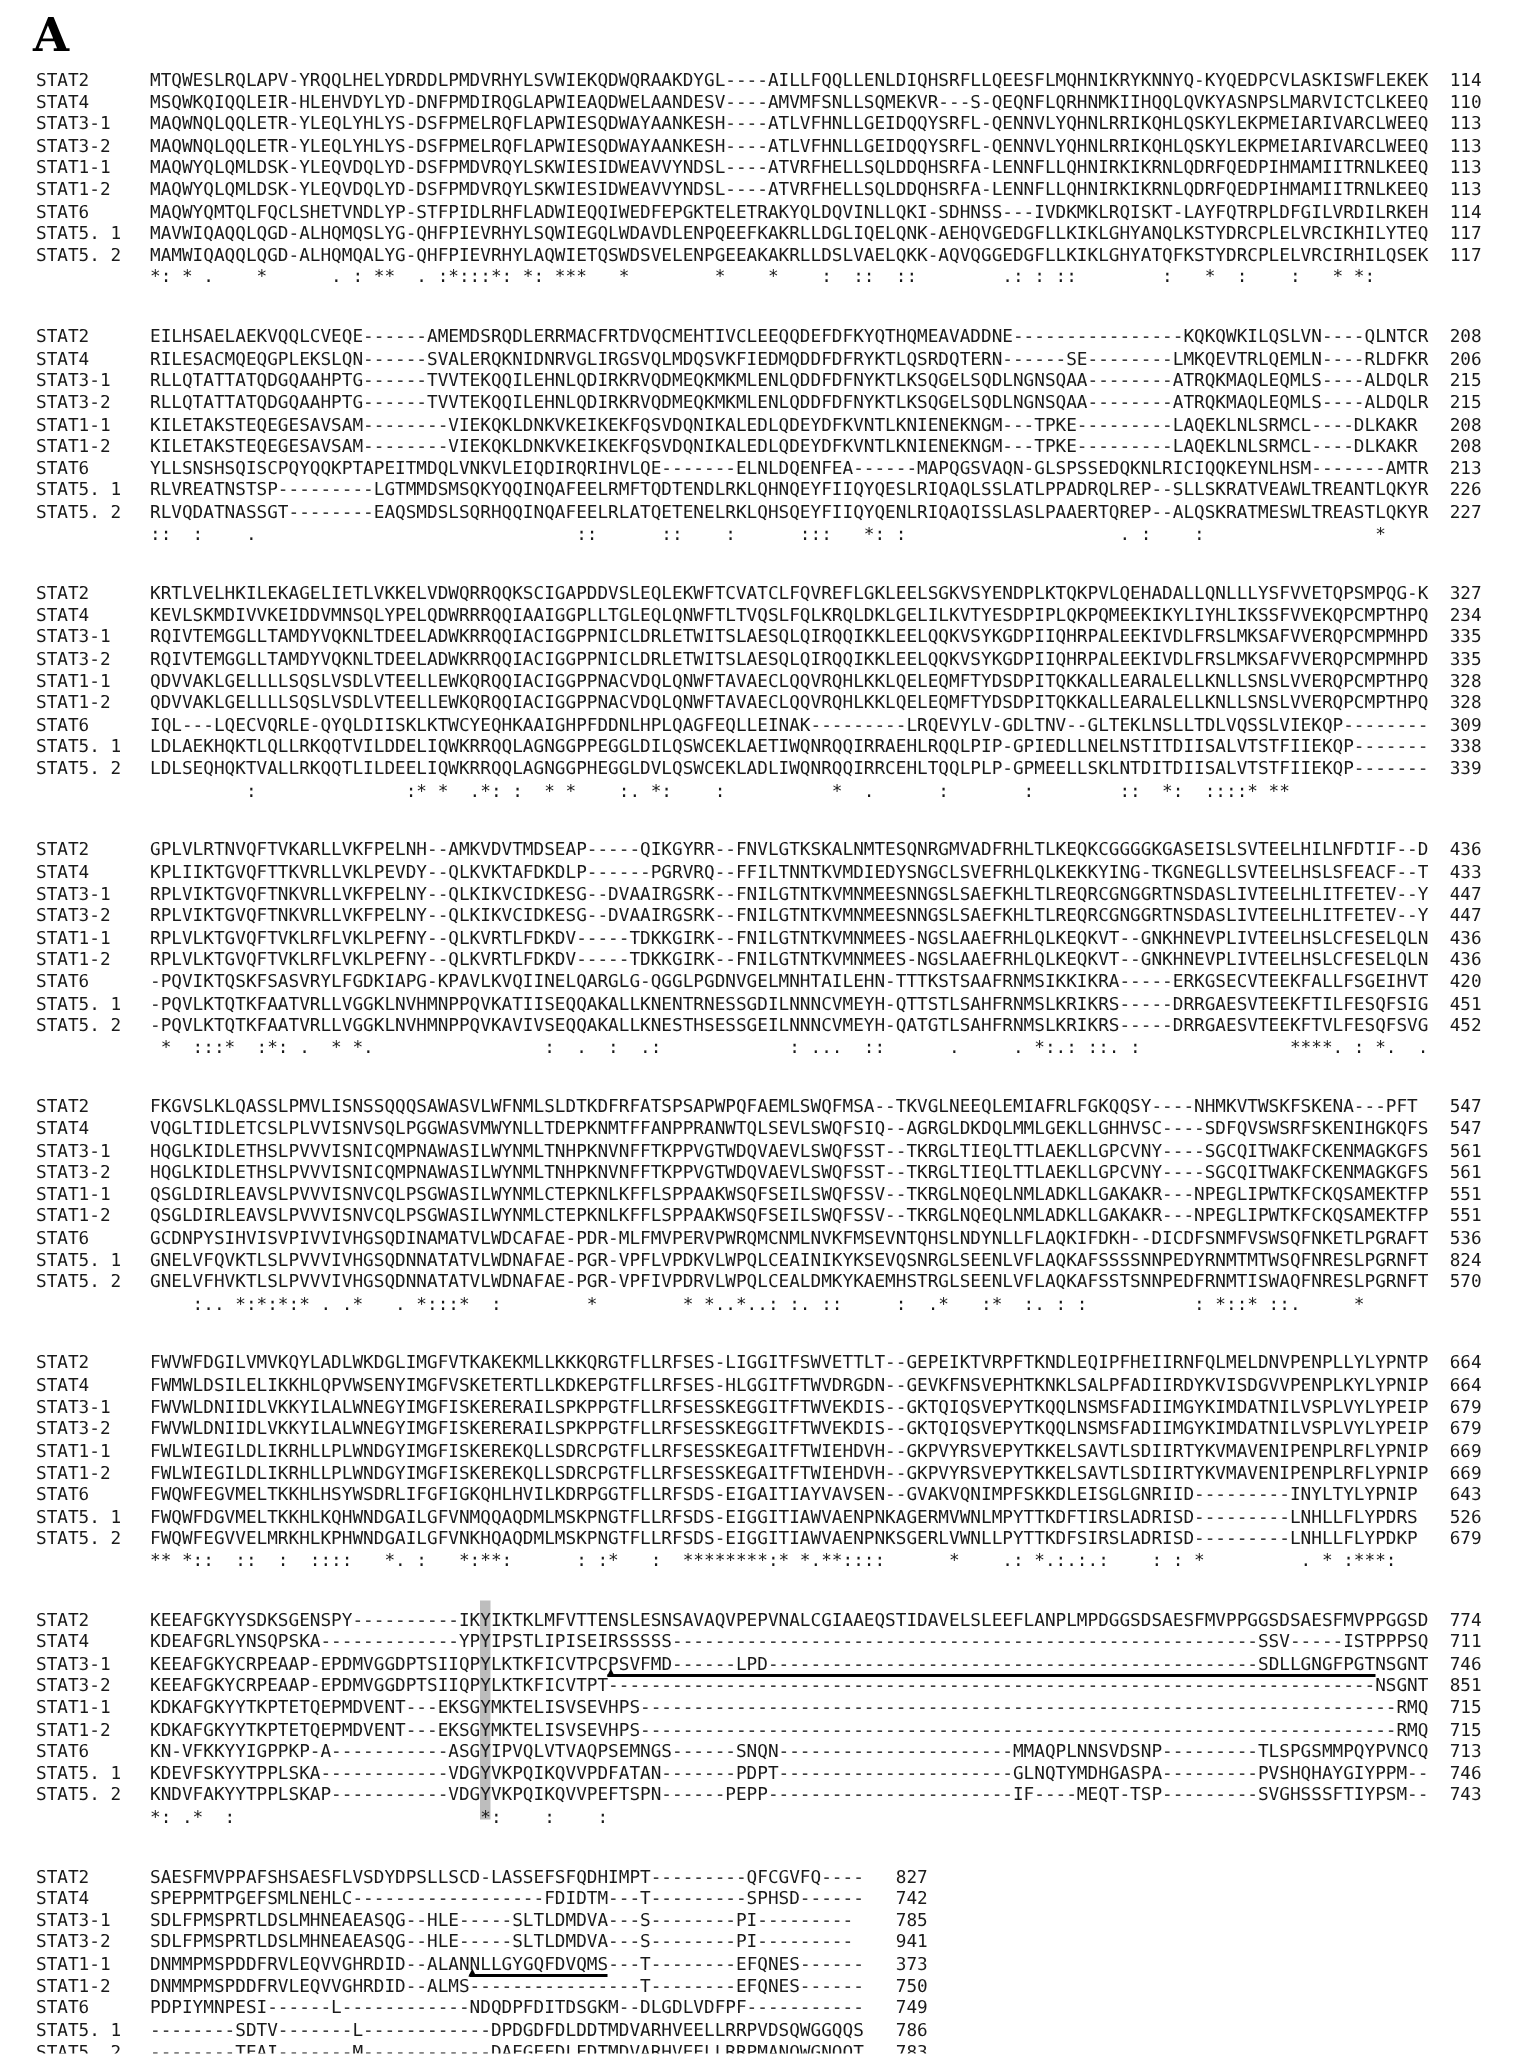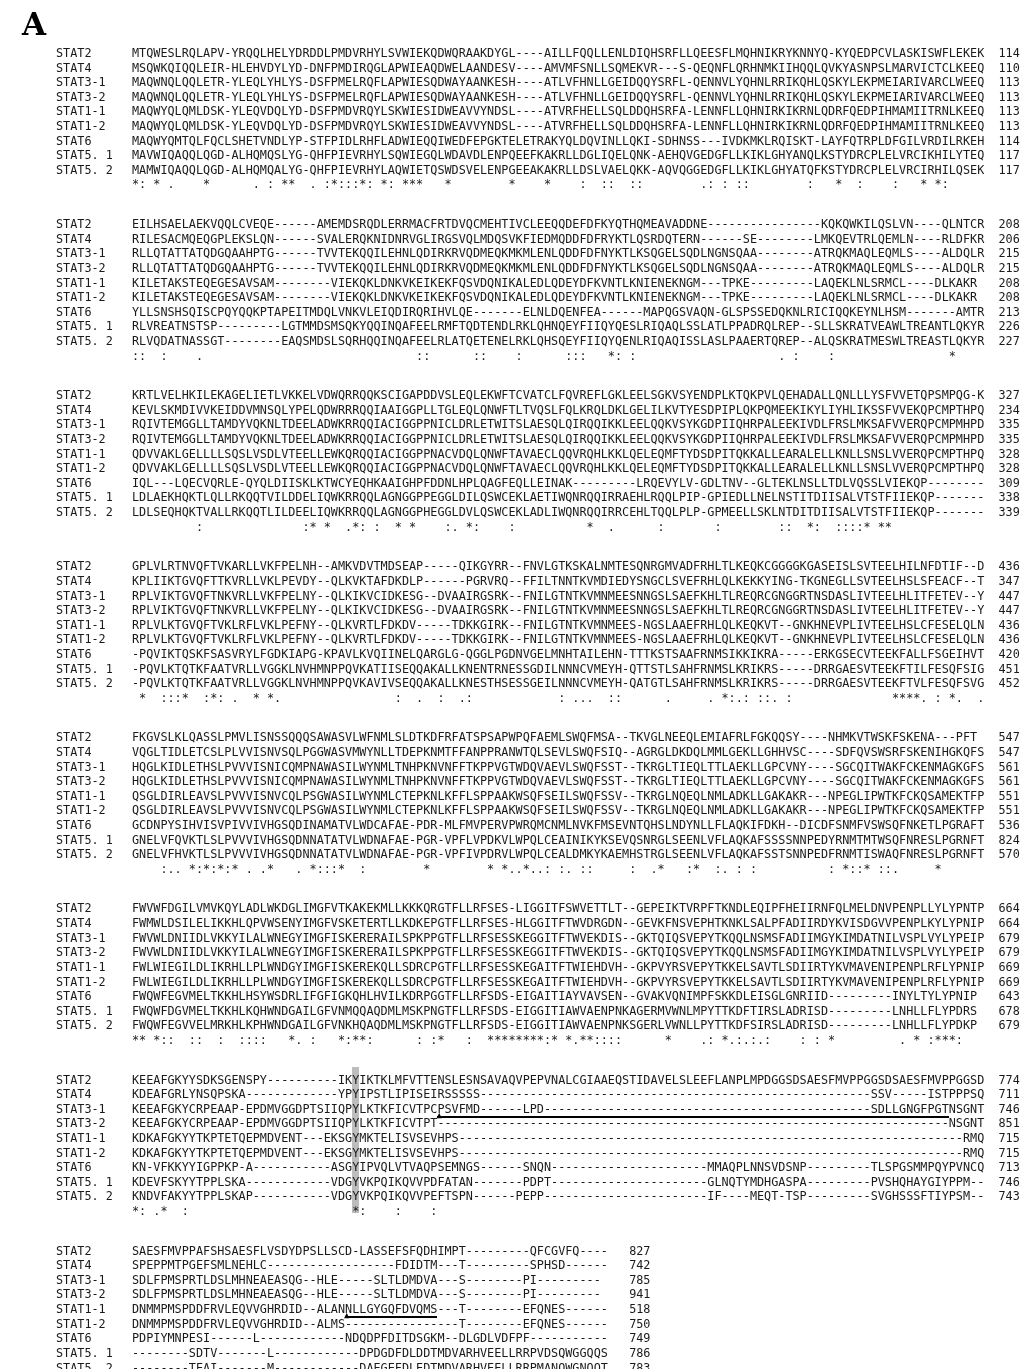--- a/index.html
+++ b/index.html
@@ -1,21 +1,21 @@
 <!DOCTYPE html>
 <html><head>
 <meta charset="utf-8">
 <style>
   html,body{margin:0;padding:0;background:#ffffff;}
   body{position:relative;width:1024px;height:1369px;overflow:hidden;
        font-family:"DejaVu Sans Mono",monospace;color:#1a1a1a;}
   .panel-label{position:absolute;left:22px;top:6px;font-family:"DejaVu Serif",serif;
        font-weight:bold;font-size:31px;color:#000;}
   .align{position:absolute;left:24px;top:46px;}
-  .block{position:relative;margin-bottom:25px;margin-left:32px;}
+  .block{position:relative;margin-bottom:25px;}
   .row{position:relative;white-space:pre;font-size:11.8px;line-height:14.62px;height:14.62px;}
   .lab{display:inline-block;width:76px;}
   .seq{position:relative;z-index:1;}
   .num{position:absolute;top:0;left:calc(76px + 122ch);}
   .block.short .num{left:calc(76px + 70ch);}
   .underline{border-bottom:2.4px solid #000;}
   .stripe{position:absolute;top:-6px;height:146px;width:7.2px;z-index:0;}
   .arrow{position:absolute;top:9px;font-size:9px;line-height:9px;z-index:2;color:#000;}
 </style>
 </head>
@@ -56,21 +56,21 @@
         <div class="row"><span class="lab">STAT3-2</span><span class="seq">RQIVTEMGGLLTAMDYVQKNLTDEELADWKRRQQIACIGGPPNICLDRLETWITSLAESQLQIRQQIKKLEELQQKVSYKGDPIIQHRPALEEKIVDLFRSLMKSAFVVERQPCMPMHPD</span><span class="num">335</span></div>
         <div class="row"><span class="lab">STAT1-1</span><span class="seq">QDVVAKLGELLLLSQSLVSDLVTEELLEWKQRQQIACIGGPPNACVDQLQNWFTAVAECLQQVRQHLKKLQELEQMFTYDSDPITQKKALLEARALELLKNLLSNSLVVERQPCMPTHPQ</span><span class="num">328</span></div>
         <div class="row"><span class="lab">STAT1-2</span><span class="seq">QDVVAKLGELLLLSQSLVSDLVTEELLEWKQRQQIACIGGPPNACVDQLQNWFTAVAECLQQVRQHLKKLQELEQMFTYDSDPITQKKALLEARALELLKNLLSNSLVVERQPCMPTHPQ</span><span class="num">328</span></div>
         <div class="row"><span class="lab">STAT6</span><span class="seq">IQL---LQECVQRLE-QYQLDIISKLKTWCYEQHKAAIGHPFDDNLHPLQAGFEQLLEINAK---------LRQEVYLV-GDLTNV--GLTEKLNSLLTDLVQSSLVIEKQP--------</span><span class="num">309</span></div>
         <div class="row"><span class="lab">STAT5. 1</span><span class="seq">LDLAEKHQKTLQLLRKQQTVILDDELIQWKRRQQLAGNGGPPEGGLDILQSWCEKLAETIWQNRQQIRRAEHLRQQLPIP-GPIEDLLNELNSTITDIISALVTSTFIIEKQP-------</span><span class="num">338</span></div>
         <div class="row"><span class="lab">STAT5. 2</span><span class="seq">LDLSEQHQKTVALLRKQQTLILDEELIQWKRRQQLAGNGGPHEGGLDVLQSWCEKLADLIWQNRQQIRRCEHLTQQLPLP-GPMEELLSKLNTDITDIISALVTSTFIIEKQP-------</span><span class="num">339</span></div>
         <div class="row consensus"><span class="lab"></span><span class="seq">         :              :* *  .*: :  * *    :. *:    :          *  .      :       :        ::  *:  ::::* **</span></div>
       </div>
       <div class="block">
         <div class="row"><span class="lab">STAT2</span><span class="seq">GPLVLRTNVQFTVKARLLVKFPELNH--AMKVDVTMDSEAP-----QIKGYRR--FNVLGTKSKALNMTESQNRGMVADFRHLTLKEQKCGGGGKGASEISLSVTEELHILNFDTIF--D</span><span class="num">436</span></div>
-        <div class="row"><span class="lab">STAT4</span><span class="seq">KPLIIKTGVQFTTKVRLLVKLPEVDY--QLKVKTAFDKDLP------PGRVRQ--FFILTNNTKVMDIEDYSNGCLSVEFRHLQLKEKKYING-TKGNEGLLSVTEELHSLSFEACF--T</span><span class="num">347</span></div>
+        <div class="row"><span class="lab">STAT4</span><span class="seq">KPLIIKTGVQFTTKVRLLVKLPEVDY--QLKVKTAFDKDLP------PGRVRQ--FFILTNNTKVMDIEDYSNGCLSVEFRHLQLKEKKYING-TKGNEGLLSVTEELHSLSFEACF--T</span><span class="num">433</span></div>
         <div class="row"><span class="lab">STAT3-1</span><span class="seq">RPLVIKTGVQFTNKVRLLVKFPELNY--QLKIKVCIDKESG--DVAAIRGSRK--FNILGTNTKVMNMEESNNGSLSAEFKHLTLREQRCGNGGRTNSDASLIVTEELHLITFETEV--Y</span><span class="num">447</span></div>
         <div class="row"><span class="lab">STAT3-2</span><span class="seq">RPLVIKTGVQFTNKVRLLVKFPELNY--QLKIKVCIDKESG--DVAAIRGSRK--FNILGTNTKVMNMEESNNGSLSAEFKHLTLREQRCGNGGRTNSDASLIVTEELHLITFETEV--Y</span><span class="num">447</span></div>
         <div class="row"><span class="lab">STAT1-1</span><span class="seq">RPLVLKTGVQFTVKLRFLVKLPEFNY--QLKVRTLFDKDV-----TDKKGIRK--FNILGTNTKVMNMEES-NGSLAAEFRHLQLKEQKVT--GNKHNEVPLIVTEELHSLCFESELQLN</span><span class="num">436</span></div>
         <div class="row"><span class="lab">STAT1-2</span><span class="seq">RPLVLKTGVQFTVKLRFLVKLPEFNY--QLKVRTLFDKDV-----TDKKGIRK--FNILGTNTKVMNMEES-NGSLAAEFRHLQLKEQKVT--GNKHNEVPLIVTEELHSLCFESELQLN</span><span class="num">436</span></div>
         <div class="row"><span class="lab">STAT6</span><span class="seq">-PQVIKTQSKFSASVRYLFGDKIAPG-KPAVLKVQIINELQARGLG-QGGLPGDNVGELMNHTAILEHN-TTTKSTSAAFRNMSIKKIKRA-----ERKGSECVTEEKFALLFSGEIHVT</span><span class="num">420</span></div>
         <div class="row"><span class="lab">STAT5. 1</span><span class="seq">-PQVLKTQTKFAATVRLLVGGKLNVHMNPPQVKATIISEQQAKALLKNENTRNESSGDILNNNCVMEYH-QTTSTLSAHFRNMSLKRIKRS-----DRRGAESVTEEKFTILFESQFSIG</span><span class="num">451</span></div>
         <div class="row"><span class="lab">STAT5. 2</span><span class="seq">-PQVLKTQTKFAATVRLLVGGKLNVHMNPPQVKAVIVSEQQAKALLKNESTHSESSGEILNNNCVMEYH-QATGTLSAHFRNMSLKRIKRS-----DRRGAESVTEEKFTVLFESQFSVG</span><span class="num">452</span></div>
         <div class="row consensus"><span class="lab"></span><span class="seq"> *  :::*  :*: .  * *.                :  .  :  .:            : ...  ::      .     . *:.: ::. :              ****. : *.  .</span></div>
       </div>
       <div class="block">
@@ -86,21 +86,21 @@
         <div class="row consensus"><span class="lab"></span><span class="seq">    :.. *:*:*:* . .*   . *:::*  :        *        * *..*..: :. ::     :  .*   :*  :. : :          : *::* ::.     *</span></div>
       </div>
       <div class="block">
         <div class="row"><span class="lab">STAT2</span><span class="seq">FWVWFDGILVMVKQYLADLWKDGLIMGFVTKAKEKMLLKKKQRGTFLLRFSES-LIGGITFSWVETTLT--GEPEIKTVRPFTKNDLEQIPFHEIIRNFQLMELDNVPENPLLYLYPNTP</span><span class="num">664</span></div>
         <div class="row"><span class="lab">STAT4</span><span class="seq">FWMWLDSILELIKKHLQPVWSENYIMGFVSKETERTLLKDKEPGTFLLRFSES-HLGGITFTWVDRGDN--GEVKFNSVEPHTKNKLSALPFADIIRDYKVISDGVVPENPLKYLYPNIP</span><span class="num">664</span></div>
         <div class="row"><span class="lab">STAT3-1</span><span class="seq">FWVWLDNIIDLVKKYILALWNEGYIMGFISKERERAILSPKPPGTFLLRFSESSKEGGITFTWVEKDIS--GKTQIQSVEPYTKQQLNSMSFADIIMGYKIMDATNILVSPLVYLYPEIP</span><span class="num">679</span></div>
         <div class="row"><span class="lab">STAT3-2</span><span class="seq">FWVWLDNIIDLVKKYILALWNEGYIMGFISKERERAILSPKPPGTFLLRFSESSKEGGITFTWVEKDIS--GKTQIQSVEPYTKQQLNSMSFADIIMGYKIMDATNILVSPLVYLYPEIP</span><span class="num">679</span></div>
         <div class="row"><span class="lab">STAT1-1</span><span class="seq">FWLWIEGILDLIKRHLLPLWNDGYIMGFISKEREKQLLSDRCPGTFLLRFSESSKEGAITFTWIEHDVH--GKPVYRSVEPYTKKELSAVTLSDIIRTYKVMAVENIPENPLRFLYPNIP</span><span class="num">669</span></div>
         <div class="row"><span class="lab">STAT1-2</span><span class="seq">FWLWIEGILDLIKRHLLPLWNDGYIMGFISKEREKQLLSDRCPGTFLLRFSESSKEGAITFTWIEHDVH--GKPVYRSVEPYTKKELSAVTLSDIIRTYKVMAVENIPENPLRFLYPNIP</span><span class="num">669</span></div>
         <div class="row"><span class="lab">STAT6</span><span class="seq">FWQWFEGVMELTKKHLHSYWSDRLIFGFIGKQHLHVILKDRPGGTFLLRFSDS-EIGAITIAYVAVSEN--GVAKVQNIMPFSKKDLEISGLGNRIID---------INYLTYLYPNIP</span><span class="num">643</span></div>
-        <div class="row"><span class="lab">STAT5. 1</span><span class="seq">FWQWFDGVMELTKKHLKQHWNDGAILGFVNMQQAQDMLMSKPNGTFLLRFSDS-EIGGITIAWVAENPNKAGERMVWNLMPYTTKDFTIRSLADRISD---------LNHLLFLYPDRS</span><span class="num">678</span></div>
+        <div class="row"><span class="lab">STAT5. 1</span><span class="seq">FWQWFDGVMELTKKHLKQHWNDGAILGFVNMQQAQDMLMSKPNGTFLLRFSDS-EIGGITIAWVAENPNKAGERMVWNLMPYTTKDFTIRSLADRISD---------LNHLLFLYPDRS</span><span class="num">526</span></div>
         <div class="row"><span class="lab">STAT5. 2</span><span class="seq">FWQWFEGVVELMRKHLKPHWNDGAILGFVNKHQAQDMLMSKPNGTFLLRFSDS-EIGGITIAWVAENPNKSGERLVWNLLPYTTKDFSIRSLADRISD---------LNHLLFLYPDKP</span><span class="num">679</span></div>
         <div class="row consensus"><span class="lab"></span><span class="seq">** *::  ::  :  ::::   *. :   *:**:      : :*   :  ********:* *.**::::      *    .: *.:.:.:    : : *         . * :***:</span></div>
       </div>
       <div class="block">
         <div class="stripe" style="left: 296.224px; background: rgb(189, 189, 189);"></div>
         <div class="row"><span class="lab">STAT2</span><span class="seq">KEEAFGKYYSDKSGENSPY----------IKYIKTKLMFVTTENSLESNSAVAQVPEPVNALCGIAAEQSTIDAVELSLEEFLANPLMPDGGSDSAESFMVPPGGSDSAESFMVPPGGSD</span><span class="num">774</span></div>
         <div class="row"><span class="lab">STAT4</span><span class="seq">KDEAFGRLYNSQPSKA-------------YPYIPSTLIPISEIRSSSSS-------------------------------------------------------SSV-----ISTPPPSQ</span><span class="num">711</span></div>
         <div class="row"><span class="arrow" style="left: 380.472px;">▲</span><span class="lab">STAT3-1</span><span class="seq"><span>KEEAFGKYCRPEAAP-EPDMVGGDPTSIIQPYLKTKFICVTPC</span><span class="underline" style="border-bottom-color: rgb(0, 0, 0);">PSVFMD------LPD----------------------------------------------SDLLGNGFPGT</span><span>NSGNT</span></span><span class="num">746</span></div>
         <div class="row"><span class="lab">STAT3-2</span><span class="seq">KEEAFGKYCRPEAAP-EPDMVGGDPTSIIQPYLKTKFICVTPT------------------------------------------------------------------------NSGNT</span><span class="num">851</span></div>
         <div class="row"><span class="lab">STAT1-1</span><span class="seq">KDKAFGKYYTKPTETQEPMDVENT---EKSGYMKTELISVSEVHPS-----------------------------------------------------------------------RMQ</span><span class="num">715</span></div>
@@ -108,20 +108,20 @@
         <div class="row"><span class="lab">STAT6</span><span class="seq">KN-VFKKYYIGPPKP-A-----------ASGYIPVQLVTVAQPSEMNGS------SNQN----------------------MMAQPLNNSVDSNP---------TLSPGSMMPQYPVNCQ</span><span class="num">713</span></div>
         <div class="row"><span class="lab">STAT5. 1</span><span class="seq">KDEVFSKYYTPPLSKA------------VDGYVKPQIKQVVPDFATAN-------PDPT----------------------GLNQTYMDHGASPA---------PVSHQHAYGIYPPM--</span><span class="num">746</span></div>
         <div class="row"><span class="lab">STAT5. 2</span><span class="seq">KNDVFAKYYTPPLSKAP-----------VDGYVKPQIKQVVPEFTSPN------PEPP-----------------------IF----MEQT-TSP---------SVGHSSSFTIYPSM--</span><span class="num">743</span></div>
         <div class="row consensus"><span class="lab"></span><span class="seq">*: .*  :                       *:    :    :</span></div>
       </div>
       <div class="block short">
         <div class="row"><span class="lab">STAT2</span><span class="seq">SAESFMVPPAFSHSAESFLVSDYDPSLLSCD-LASSEFSFQDHIMPT---------QFCGVFQ----</span><span class="num">827</span></div>
         <div class="row"><span class="lab">STAT4</span><span class="seq">SPEPPMTPGEFSMLNEHLC------------------FDIDTM---T---------SPHSD------</span><span class="num">742</span></div>
         <div class="row"><span class="lab">STAT3-1</span><span class="seq">SDLFPMSPRTLDSLMHNEAEASQG--HLE-----SLTLDMDVA---S--------PI---------</span><span class="num">785</span></div>
         <div class="row"><span class="lab">STAT3-2</span><span class="seq">SDLFPMSPRTLDSLMHNEAEASQG--HLE-----SLTLDMDVA---S--------PI---------</span><span class="num">941</span></div>
-        <div class="row"><span class="arrow" style="left: 288.12px;">▲</span><span class="lab">STAT1-1</span><span class="seq"><span>DNMMPMSPDDFRVLEQVVGHRDID--ALAN</span><span class="underline" style="border-bottom-color: rgb(0, 0, 0);">NLLGYGQFDVQMS</span><span>---T--------EFQNES------</span></span><span class="num">518</span></div>
+        <div class="row"><span class="arrow" style="left: 288.12px;">▲</span><span class="lab">STAT1-1</span><span class="seq"><span>DNMMPMSPDDFRVLEQVVGHRDID--ALAN</span><span class="underline" style="border-bottom-color: rgb(0, 0, 0);">NLLGYGQFDVQMS</span><span>---T--------EFQNES------</span></span><span class="num">373</span></div>
         <div class="row"><span class="lab">STAT1-2</span><span class="seq">DNMMPMSPDDFRVLEQVVGHRDID--ALMS----------------T--------EFQNES------</span><span class="num">750</span></div>
         <div class="row"><span class="lab">STAT6</span><span class="seq">PDPIYMNPESI------L------------NDQDPFDITDSGKM--DLGDLVDFPF-----------</span><span class="num">749</span></div>
         <div class="row"><span class="lab">STAT5. 1</span><span class="seq">--------SDTV-------L------------DPDGDFDLDDTMDVARHVEELLRRPVDSQWGGQQS</span><span class="num">786</span></div>
         <div class="row"><span class="lab">STAT5. 2</span><span class="seq">--------TEAI-------M------------DAEGEFDLEDTMDVARHVEELLRRPMANQWGNQQT</span><span class="num">783</span></div>
       </div>
     </div>
 </div>
 
 </body></html>

